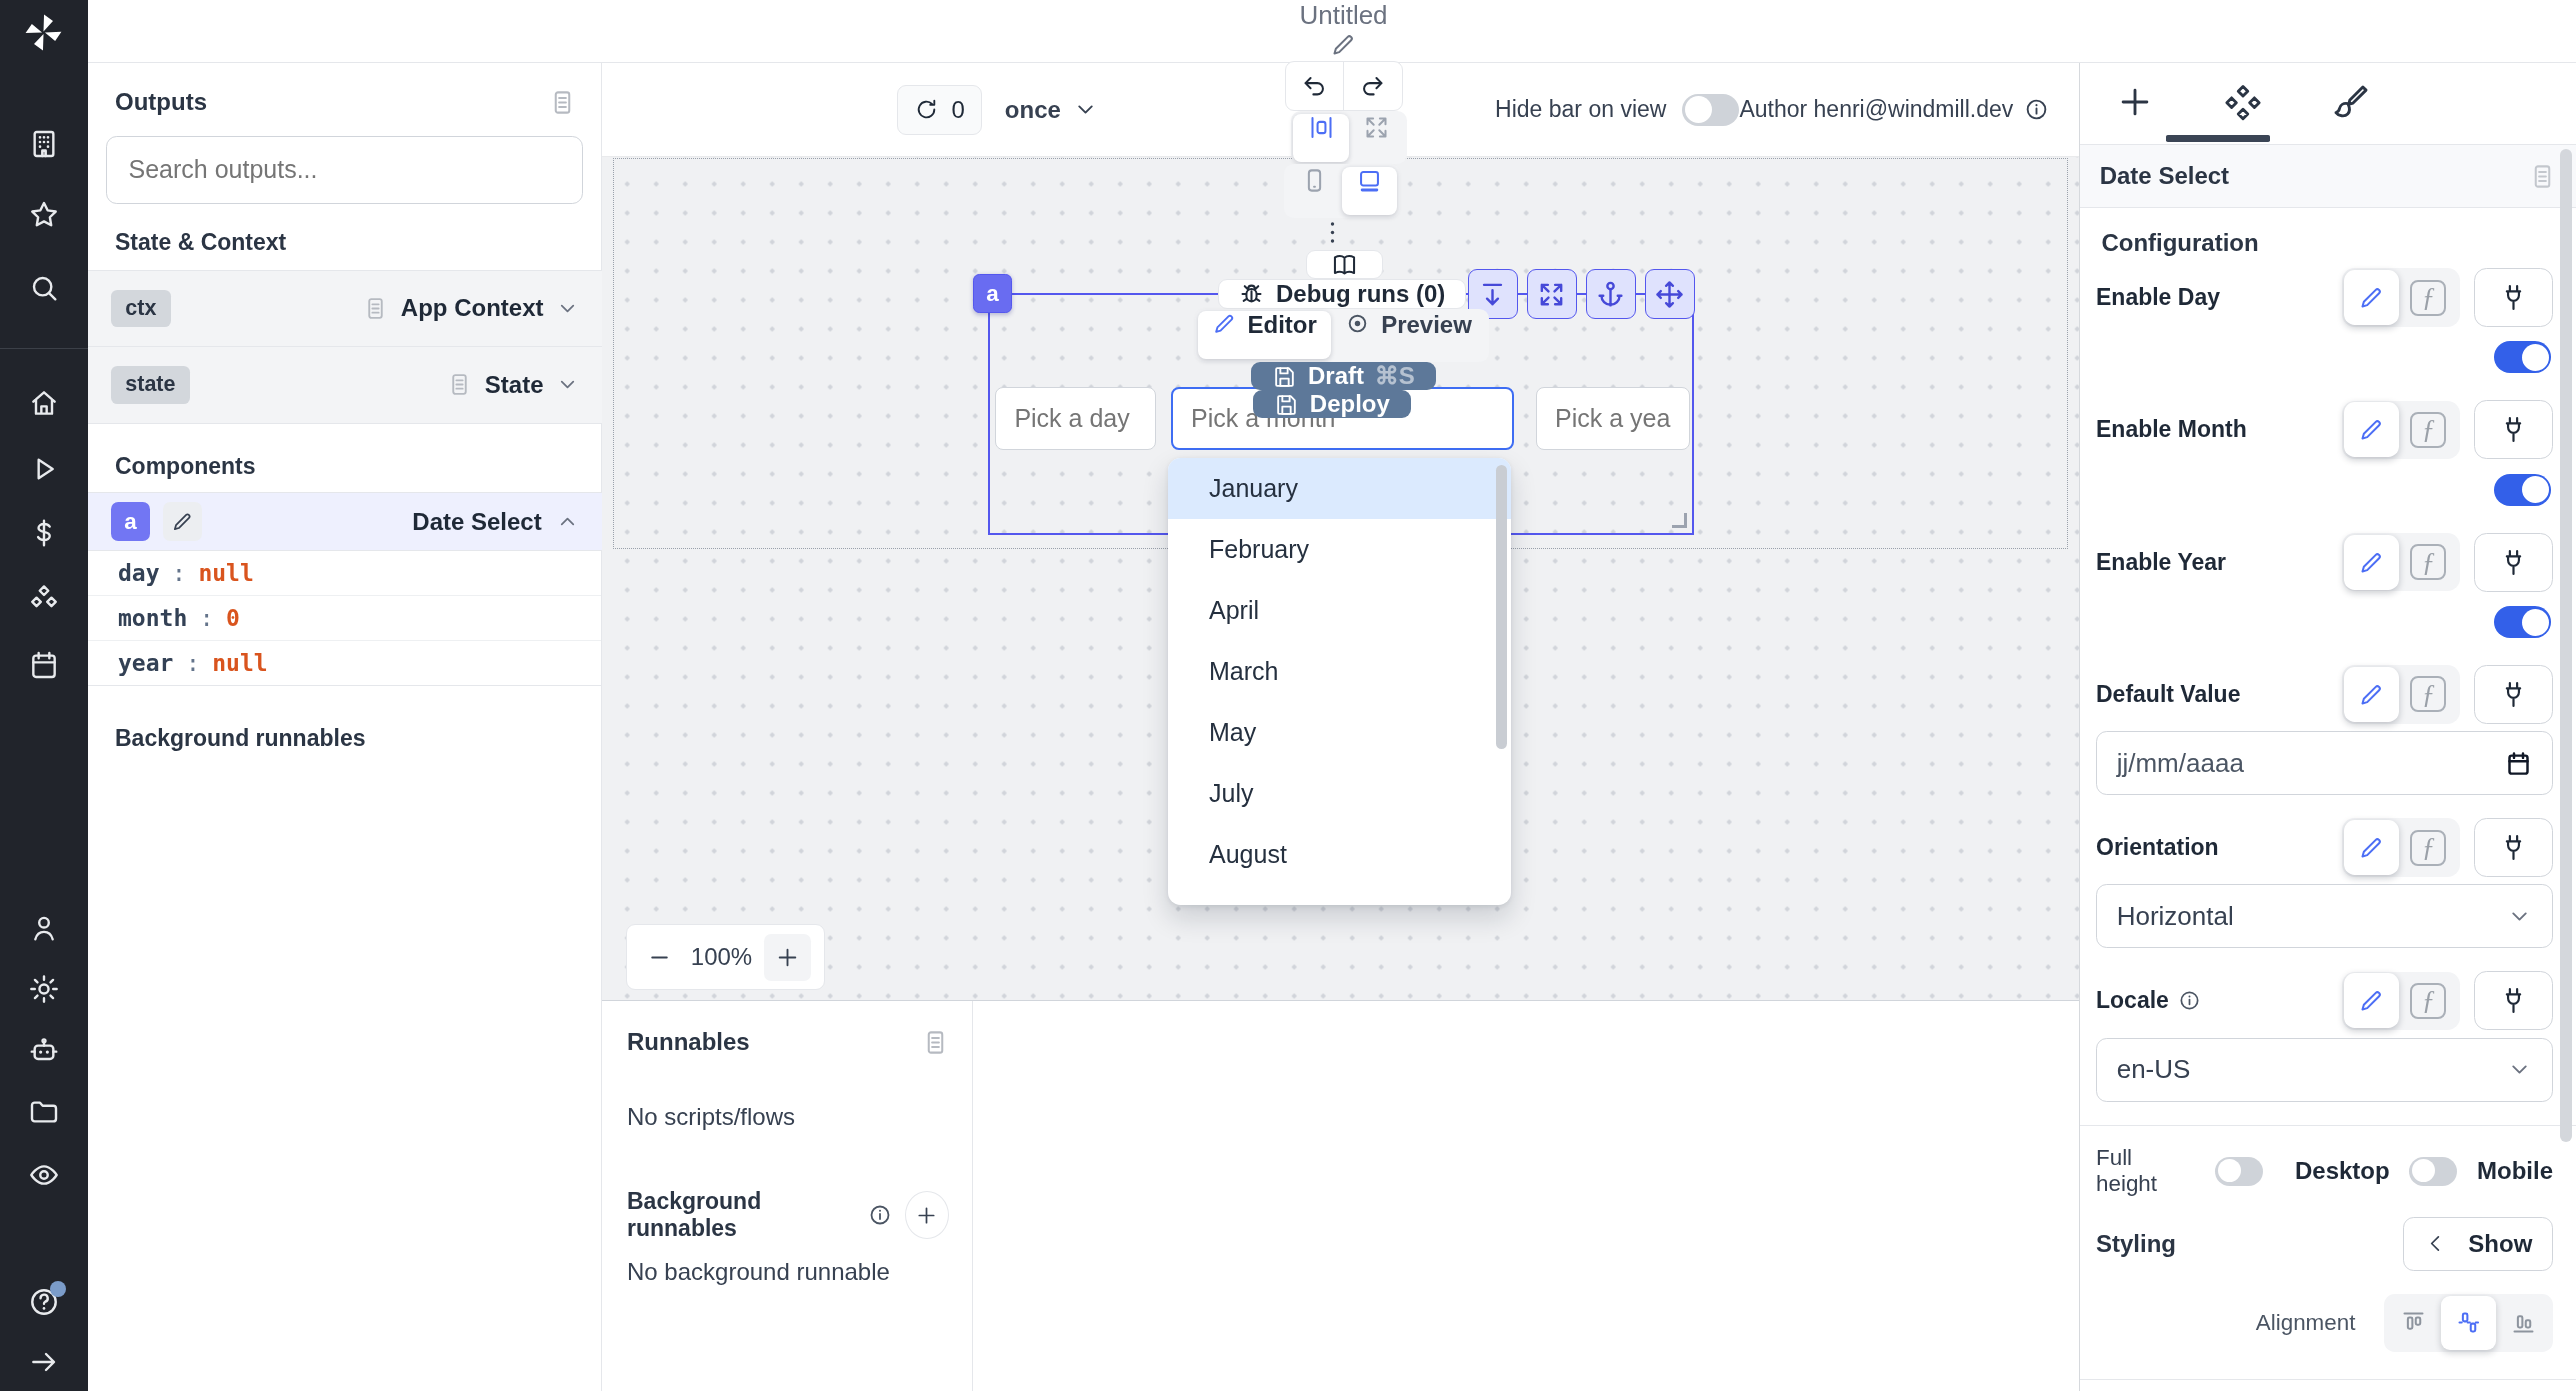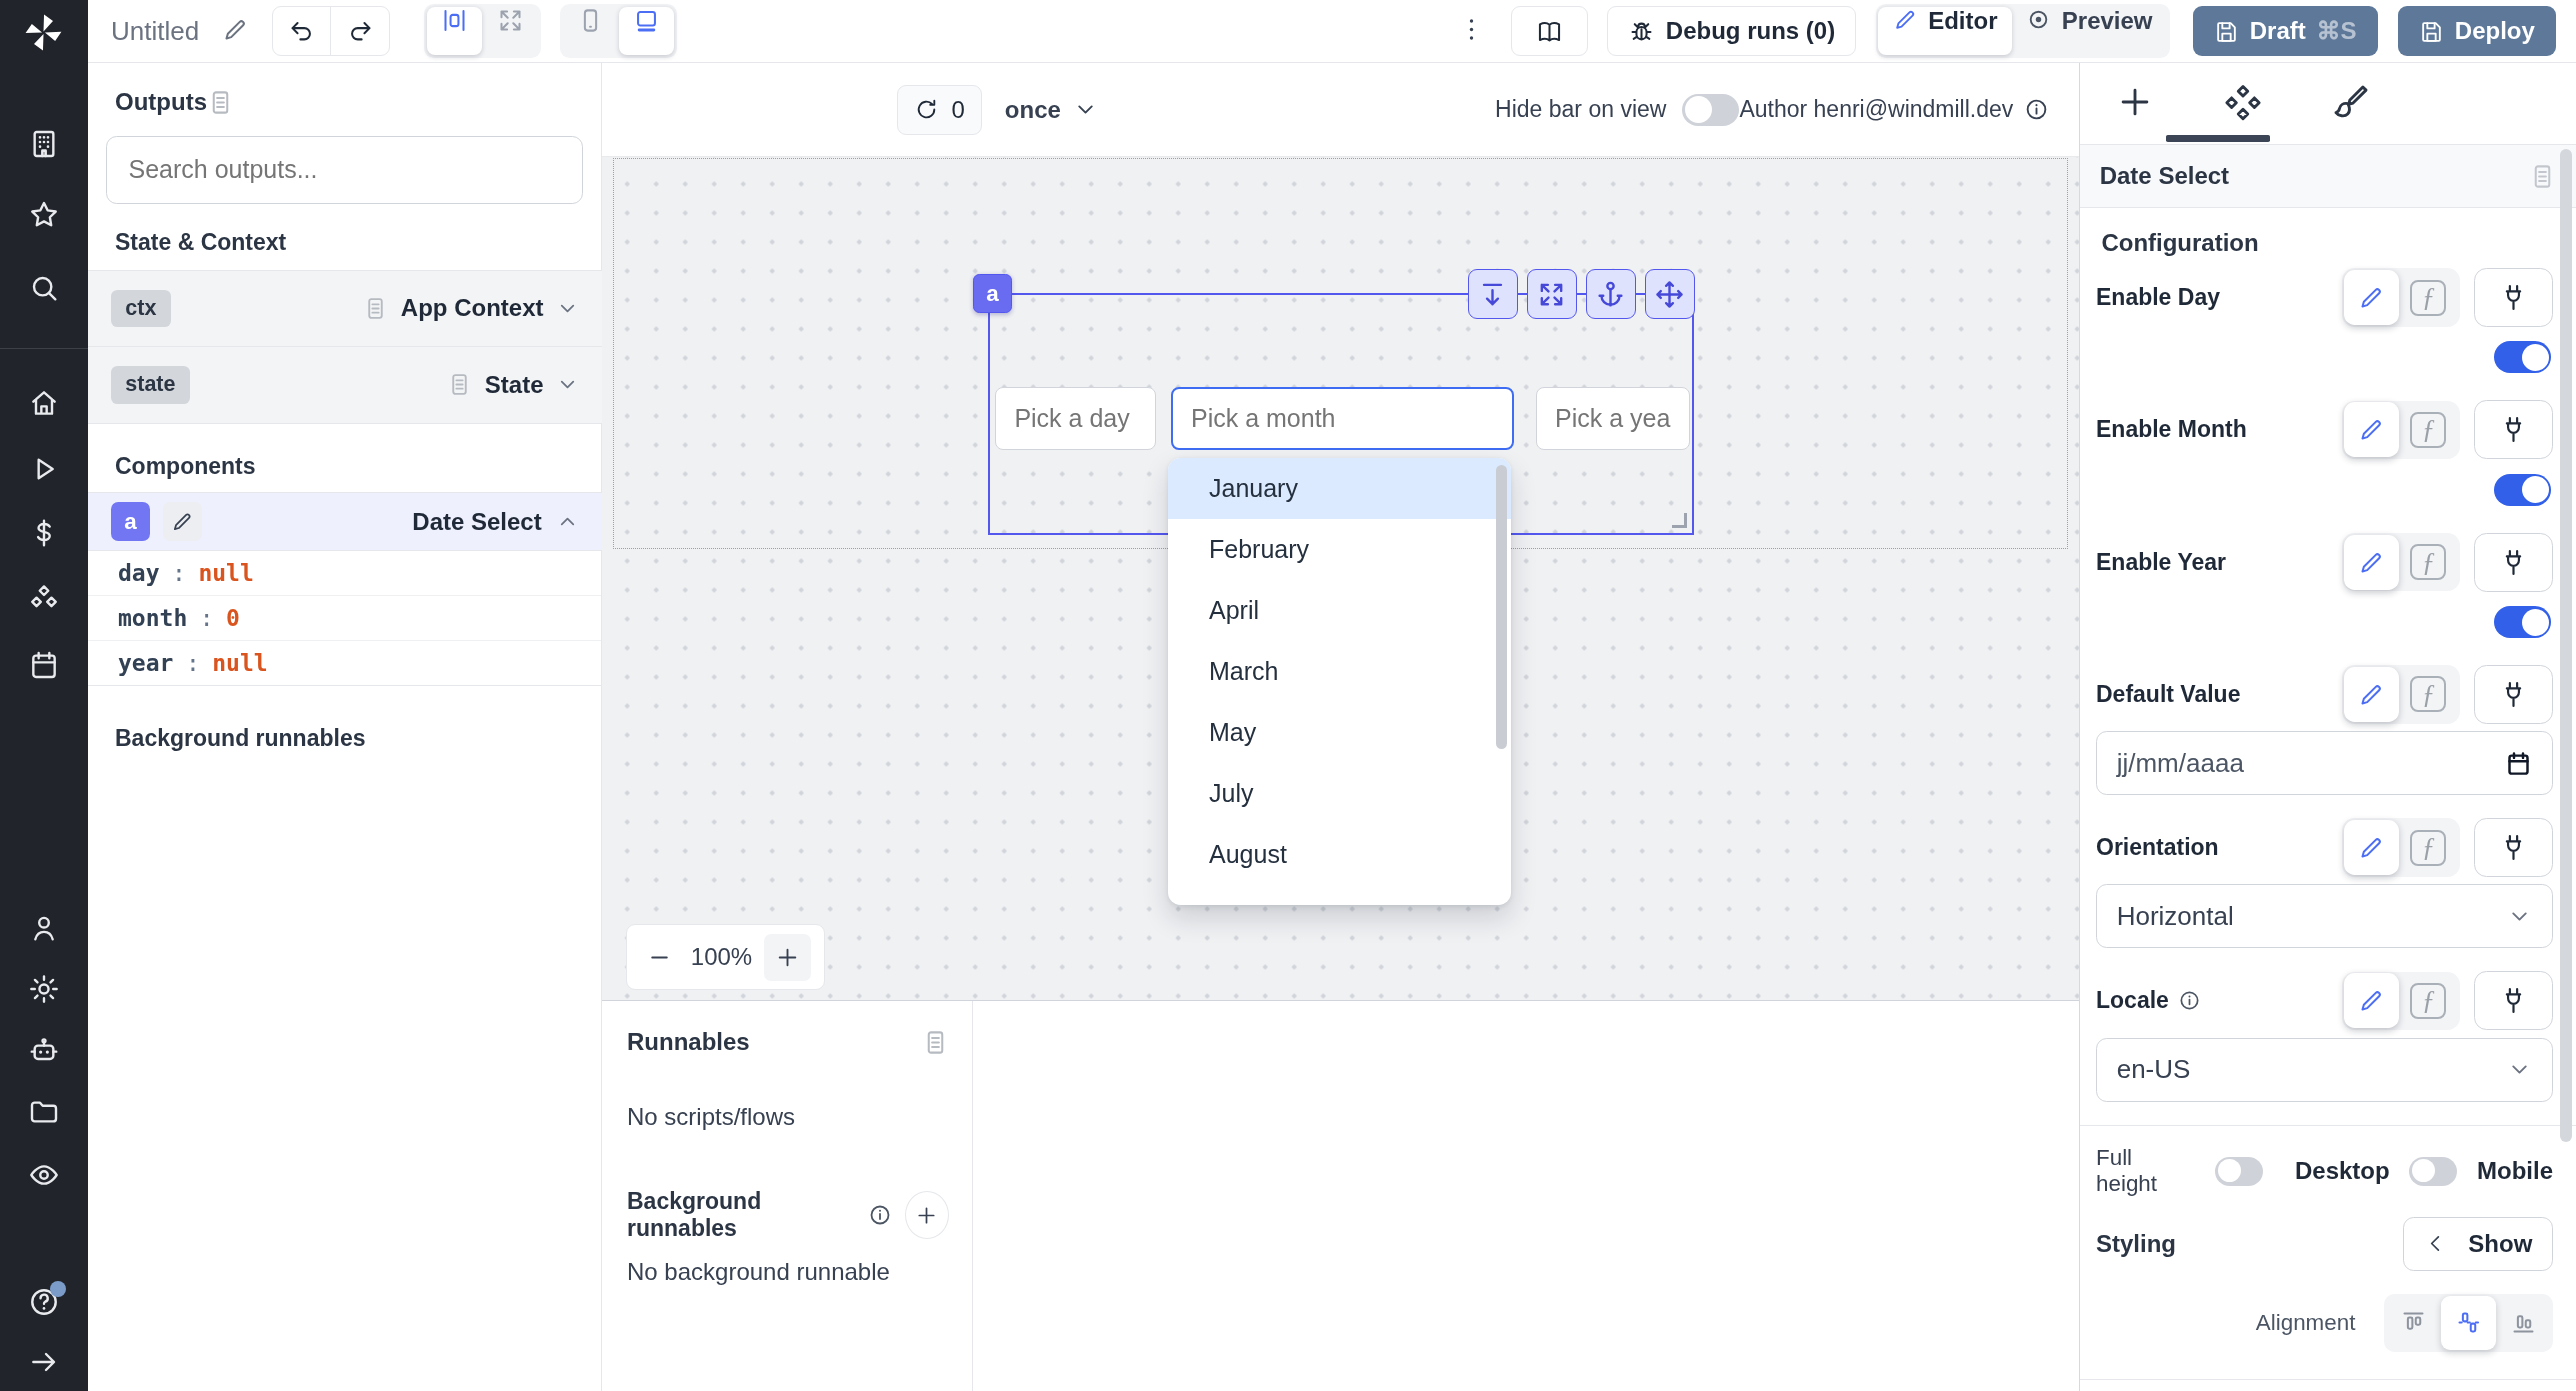--- a/index.html
+++ b/index.html
@@ -10,21 +10,21 @@
   .flex{ display:flex; align-items:center; }
   .ic{ width:29px; height:29px; flex:none; }
   svg.ic{ stroke:currentColor; fill:none; stroke-width:1.8; stroke-linecap:round; stroke-linejoin:round; }
 
   
   #rail{ left:0; top:0; width:88px; height:1392px; background:#21242b; z-index:30; }
   .rail-ic{ position:absolute; left:28px; width:32px; height:32px; color:#e8eaed; }
   .rail-div{ position:absolute; left:0; width:88px; border-top:0.9px solid #3c4048; }
 
   
-  #topbar{ left:88px; top:0; width:2488px; height:63px; background:#fff; border-bottom:0.9px solid #e5e7eb; z-index:25; display:flex; align-items:center; }
+  #topbar{ left:88px; top:0; width:2488px; height:63px; background:#fff; border-bottom:0.9px solid #e5e7eb; z-index:25; display:flex; align-items:center;flex-direction:column; }
   .tb-title{ color:#6b7280; font-size:26px; margin-left:23px; }
   .btn-frame{ height:50px; border:0.9px solid #e5e7eb; border-radius:9px; background:#fff; display:flex; align-items:center; }
   .segwrap{ height:54px; background:#f3f4f6; border-radius:9.8px; display:flex; align-items:center; padding:2.7px; }
   .segcell{ height:48px; border-radius:8px; display:flex; justify-content:center; padding:0 14.3px; color:#6b7280; }
   .segcell.on{ background:#fff; box-shadow:0 1.8px 5.4px rgba(15,23,42,.18); color:#4c6ef5; }
   .pillbtn{ height:50px; border-radius:9px; background:#5d7899; color:#fff; display:flex; align-items:center; padding:0 21.5px; font-weight:bold; font-size:24px; gap:10.7px; }
   .kbd{ color:rgba(255,255,255,.55); font-weight:bold; }
 
   
   #lpanel{ left:88px; top:63px; width:514px; height:1329px; background:#fff; border-right:0.9px solid #e5e7eb; z-index:20; }
@@ -395,21 +395,21 @@
     </div>
     <div class="pillbtn" style="margin:0 19.7px 0 19.7px">
       <svg class="ic" style="width:25px;height:25px" viewBox="0 0 28 28" width="25" height="25">
           <use href="#i-save"></use>
         </svg>
       <span>Deploy</span>
     </div>
   </div>
 
   <div id="lpanel" class="abs">
-    <div class="flex" style="padding:25px 25px 0 27px">
+    <div class="flex" style="justify-content:space-between;padding:25px 25px 0 27px">
       <span class="h-bold">Outputs</span>
       <svg class="ic" style="width:27px;height:27px;color:#b6bac1" viewBox="0 0 30 30" width="27" height="27">
           <use href="#i-doc"></use>
         </svg>
     </div>
     <div style="padding:19.7px 18px 0 18px">
       <input style="width: 100%; height: 68px; border: 1.8px solid rgb(209, 213, 219); border-radius: 10.7px; font-size: 25px; color: rgb(55, 65, 81); padding: 0px 21.5px; font-family: &quot;Liberation Sans&quot;, sans-serif; outline: none;" placeholder="Search outputs...">
     </div>
     <div class="h-bold" style="padding:25px 0 14.3px 27px;font-size:23px">State &amp; Context</div>
 

